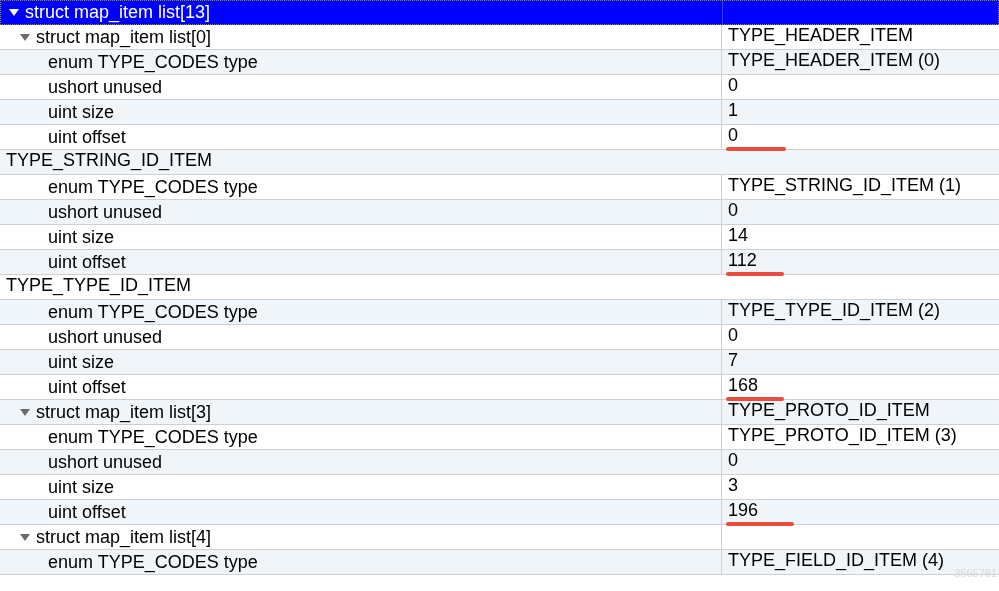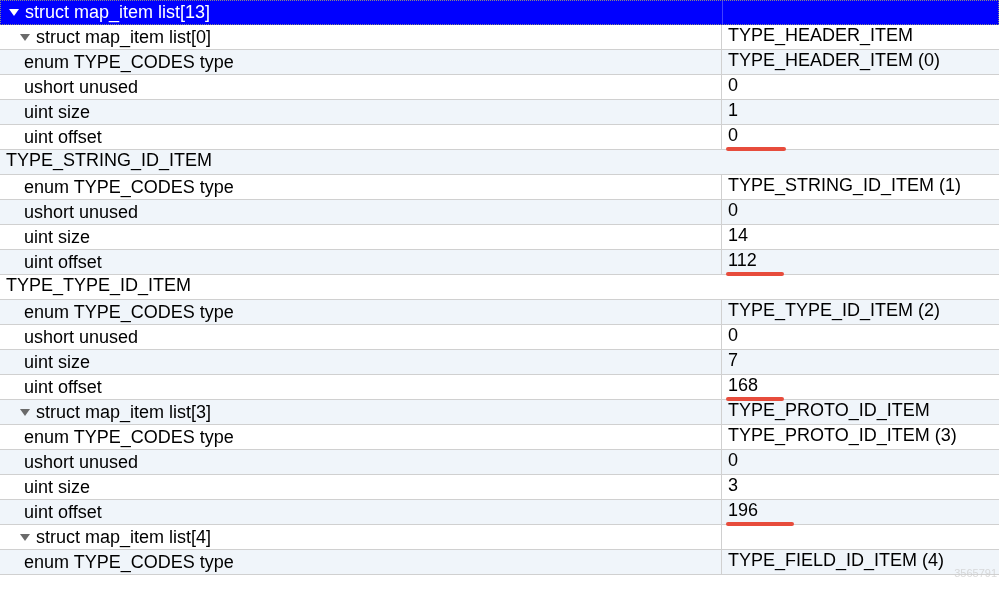--- a/index.html
+++ b/index.html
@@ -64,21 +64,21 @@
       border-right: 5px solid transparent;
       border-top: 7px solid #6a6a6a;
       margin-right: 6px;
       flex-shrink: 0;
     }
     .header-row .triangle {
       border-top-color: #ffffff;
     }
     .indent-0 { padding-left: 8px; }
     .indent-1 { padding-left: 20px; }
-    .indent-2 { padding-left: 24px; }
+    .indent-2 { padding-left: 48px; }
     .underline-red {
       position: absolute;
       bottom: -2px;
       left: 4px;
       height: 4px;
       background: #e74c3c;
       border-radius: 2px;
       z-index: 5;
     }
     .watermark {

